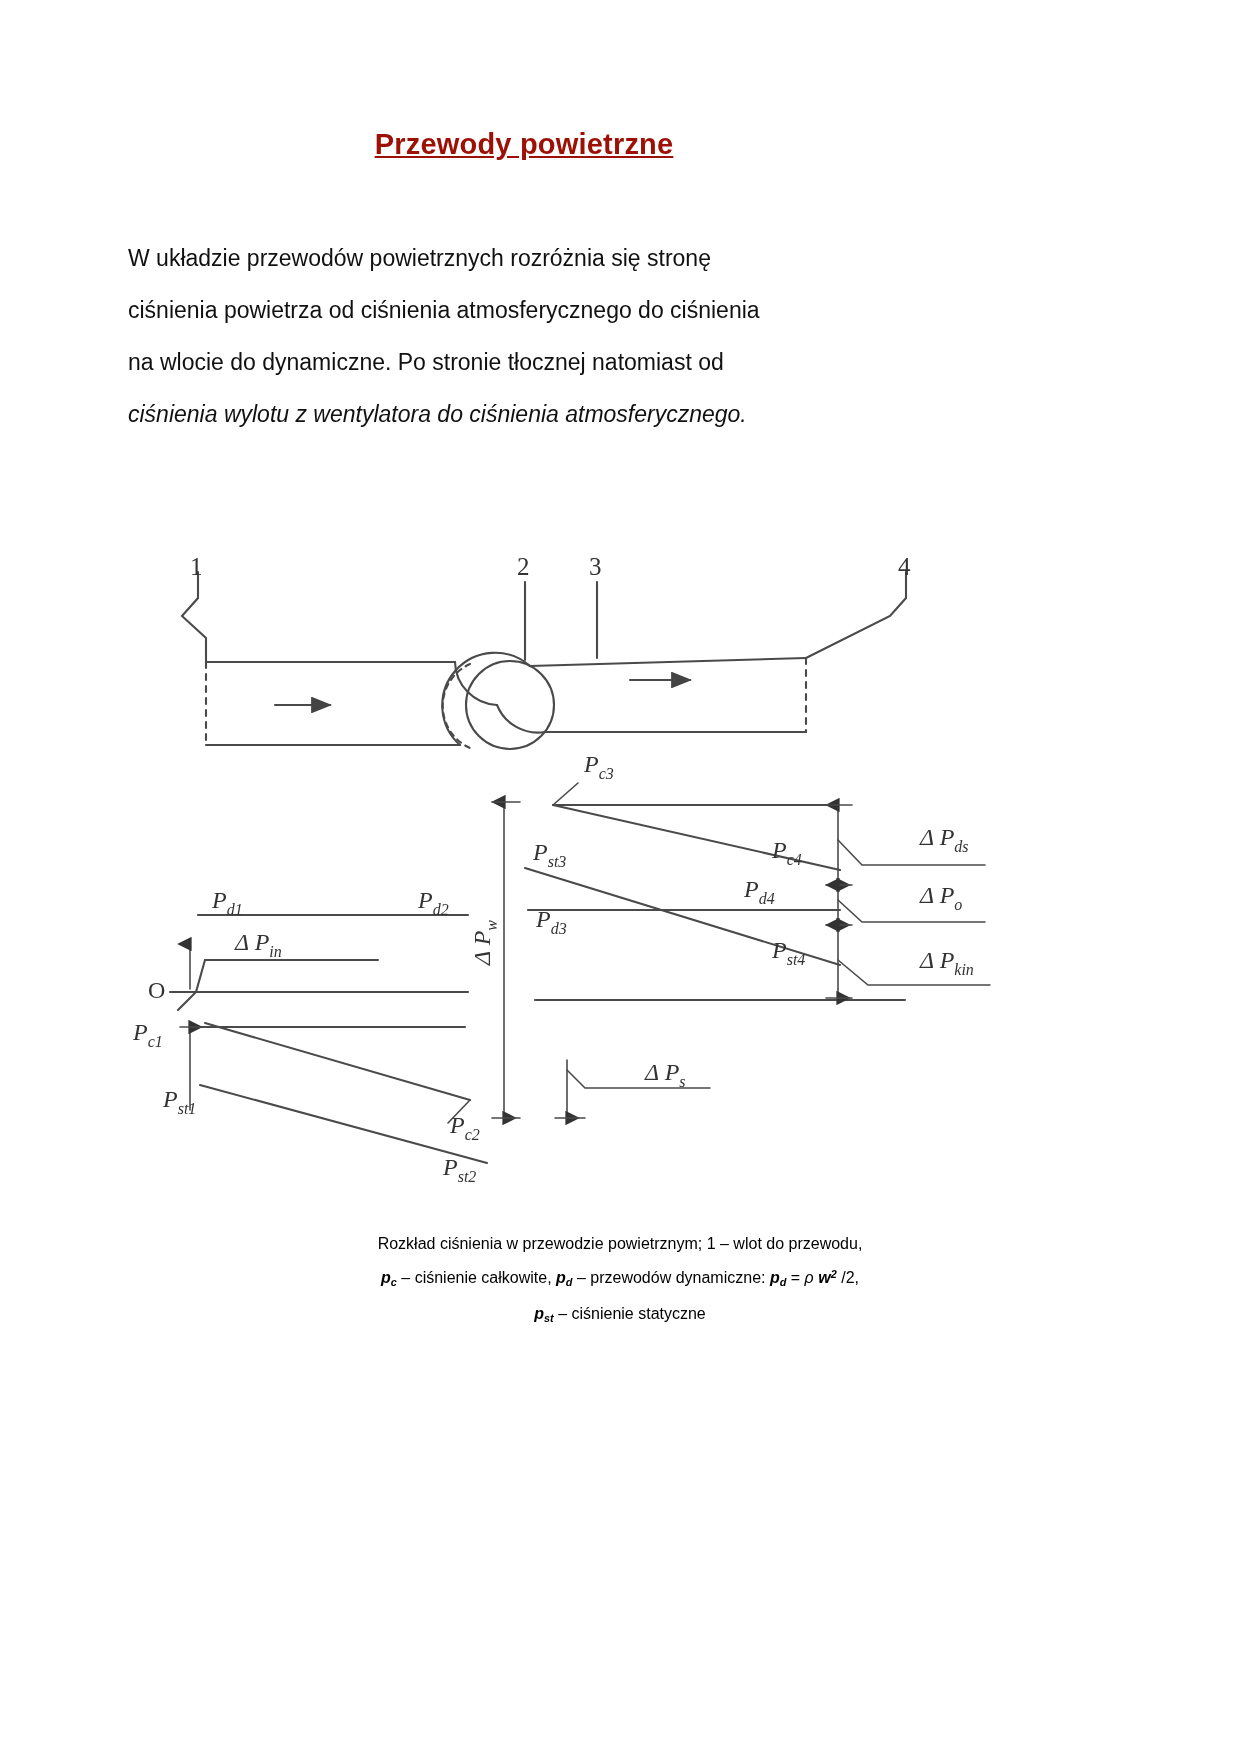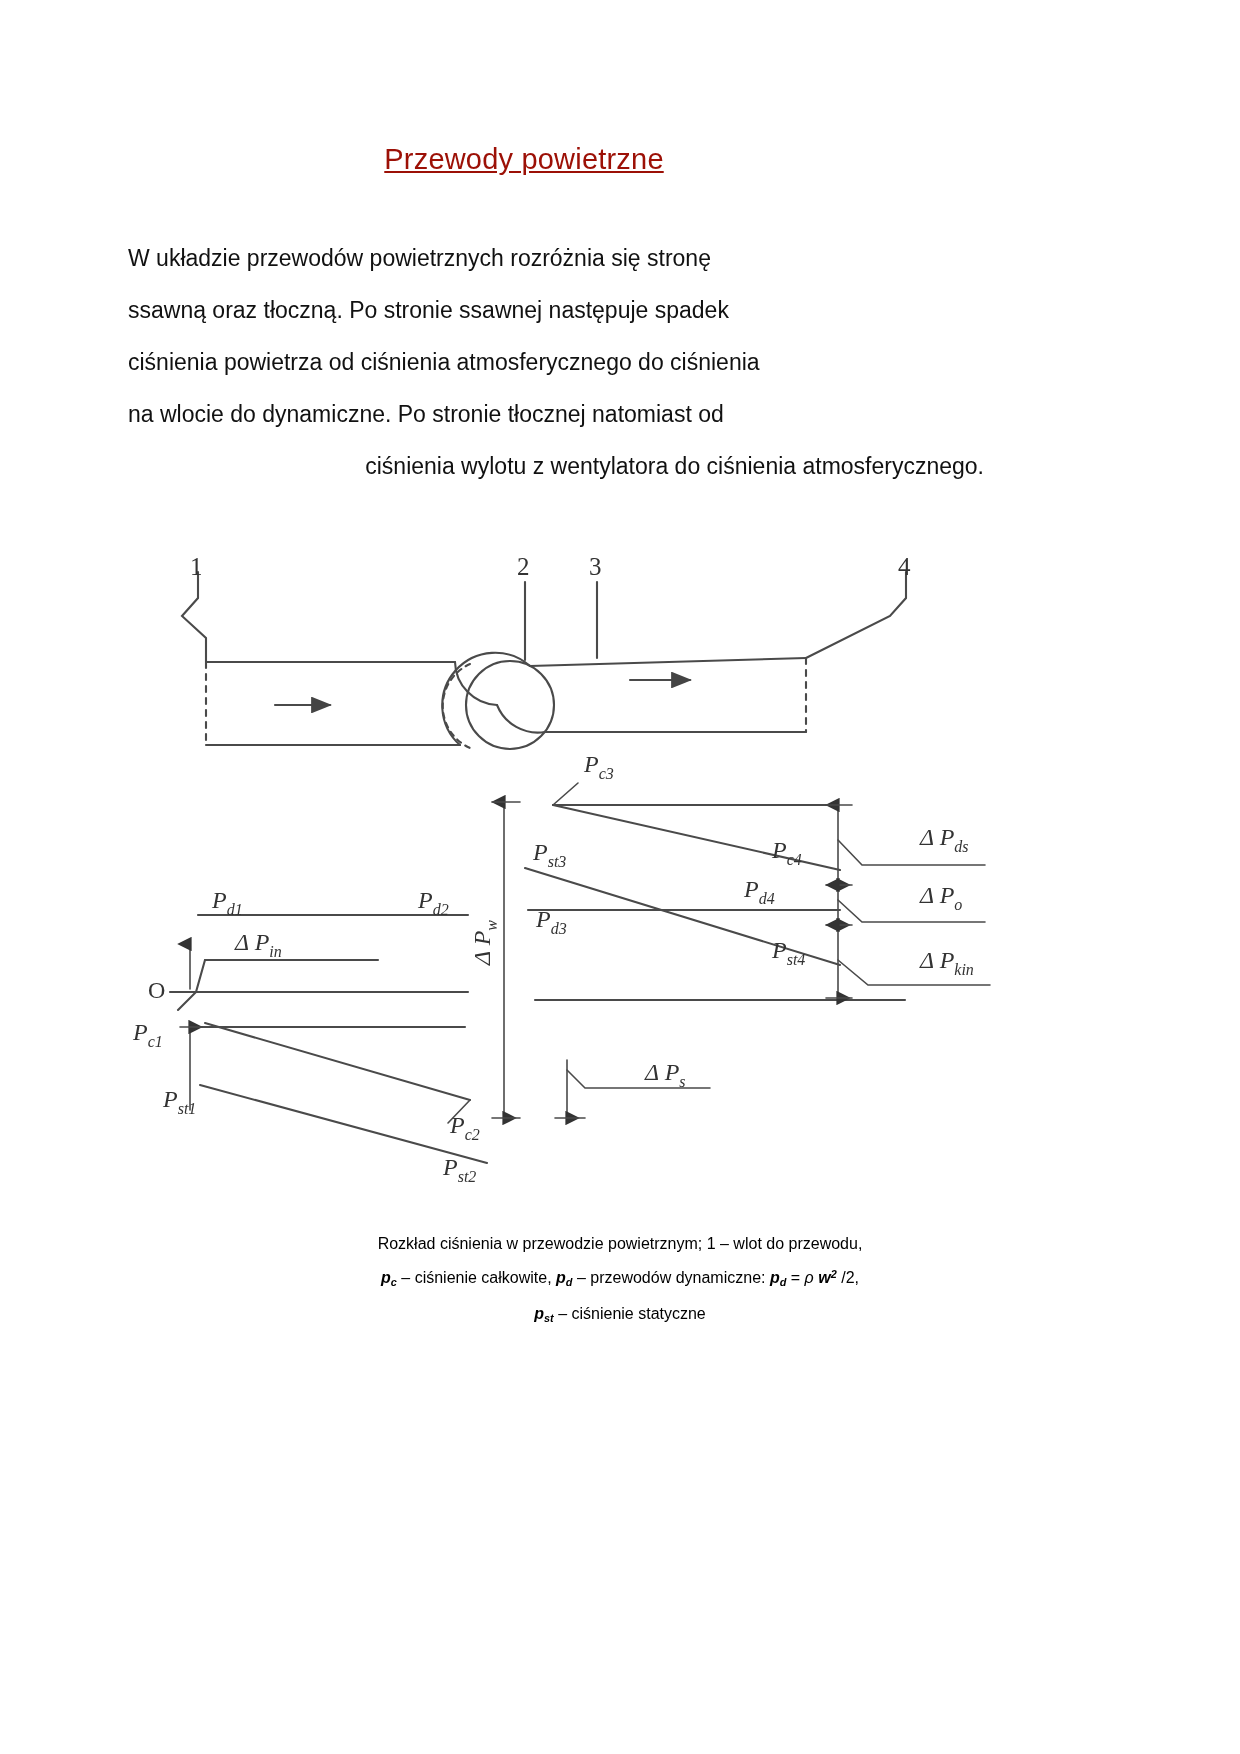--- a/index.html
+++ b/index.html
@@ -22,40 +22,40 @@
     background: #ffffff;
   }
   
   .title {
     position: absolute;
     left: 0;
     top: 128px;
     width: 1048px;
     text-align: center;
     font-size: 29px;
-    font-weight: normal;
+    font-weight: bold;
     color: #9c1006;
     text-decoration: underline;
     letter-spacing: 0.2px;
-    margin-top: 15px;
   }
   
   .body-text {
     position: absolute;
     left: 128px;
     top: 232px;
     width: 856px;
     font-size: 23px;
     line-height: 52px;
     text-align: justify;
     text-justify: inter-word;
     color: #111111;
   }
   .body-text .lastline {
-    text-align: right;
+    text-align: left;
+    font-style: italic;
   }
   
   .figure {
     position: absolute;
     left: 0;
     top: 540px;
     width: 1240px;
     height: 690px;
   }
   .figure svg {
@@ -80,21 +80,20 @@
 </style>
 </head>
 <body>
 
 <div class="page">
 
   <div class="title">Przewody powietrzne</div>
 
   <div class="body-text">
     <div>W układzie przewodów powietrznych rozróżnia się stronę</div>
-    <div>ssawną oraz tłoczną. Po stronie ssawnej następuje spadek</div>
     <div>ciśnienia powietrza od ciśnienia atmosferycznego do ciśnienia</div>
     <div>na wlocie do dynamiczne. Po stronie tłocznej natomiast od</div>
     <div class="lastline">ciśnienia wylotu z wentylatora do ciśnienia atmosferycznego.</div>
   </div>
 
   <div class="figure">
     <svg width="1240" height="690" viewBox="0 0 1240 690" xmlns="http://www.w3.org/2000/svg">
       <defs>
         <marker id="arrHead" markerWidth="10" markerHeight="8" refX="9" refY="4" orient="auto">
           <path d="M0,0 L10,4 L0,8 z" fill="#444"></path>

